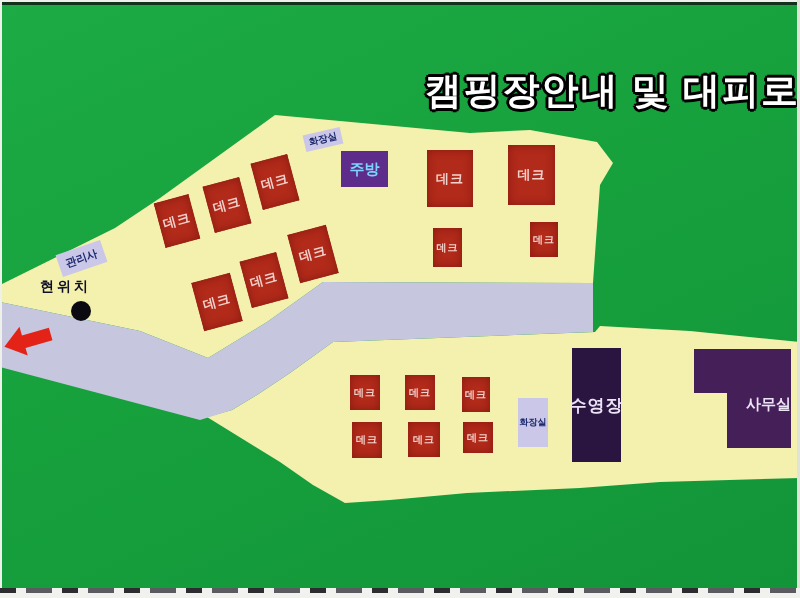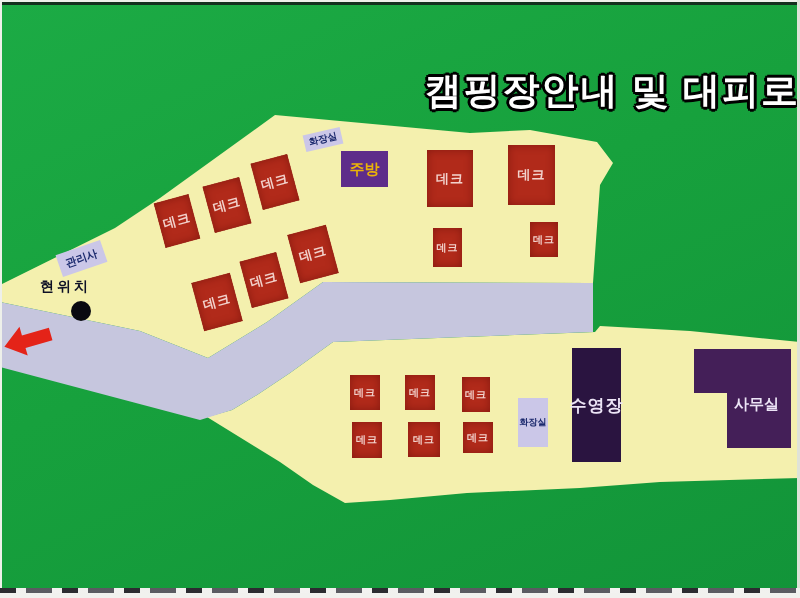--- a/index.html
+++ b/index.html
@@ -27,29 +27,29 @@
     position:absolute;display:flex;align-items:center;justify-content:center;
     background:var(--deck-red);box-shadow:inset 0 0 8px rgba(90,10,5,.5);
   }
   .deck span{color:#f2d2cc;font-weight:bold;font-size:10px;letter-spacing:1px;white-space:nowrap;}
   .deck-lg span{font-size:13px;}
 
   
   .bld{position:absolute;display:flex;align-items:center;justify-content:center;}
   .bld span{font-weight:bold;white-space:nowrap;}
   .kitchen{left:341px;top:151px;width:47px;height:36px;background:var(--kitchen);}
-  .kitchen span{color:#eab308;font-size:15px;}
+  .kitchen span{color:#7dd3fc;font-size:15px;}
   .pool{left:572px;top:348px;width:49px;height:114px;background:var(--pool);}
   .pool span{color:#ece4f6;font-size:17px;letter-spacing:1px;}
   .office{
     left:694px;top:349px;width:97px;height:99px;background:var(--office);
     clip-path:polygon(0px 0px,97px 0px,97px 99px,33px 99px,33px 44px,0px 44px);
     display:block;
   }
-  .office span{position:absolute;left:40px;top:46px;color:#ece4f6;font-size:15px;font-weight:bold;white-space:nowrap;}
+  .office span{position:absolute;left:52px;top:46px;color:#ece4f6;font-size:15px;font-weight:bold;white-space:nowrap;}
 
   
   .fac{
     position:absolute;display:flex;align-items:center;justify-content:center;
     background:var(--label-bg);
   }
   .fac span{color:var(--label-text);font-weight:bold;white-space:nowrap;}
   .toilet-upper{left:304px;top:131px;width:38px;height:17px;transform:rotate(-13deg);}
   .toilet-upper span{font-size:9.5px;}
   .toilet-lower{left:518px;top:398px;width:30px;height:49px;}

